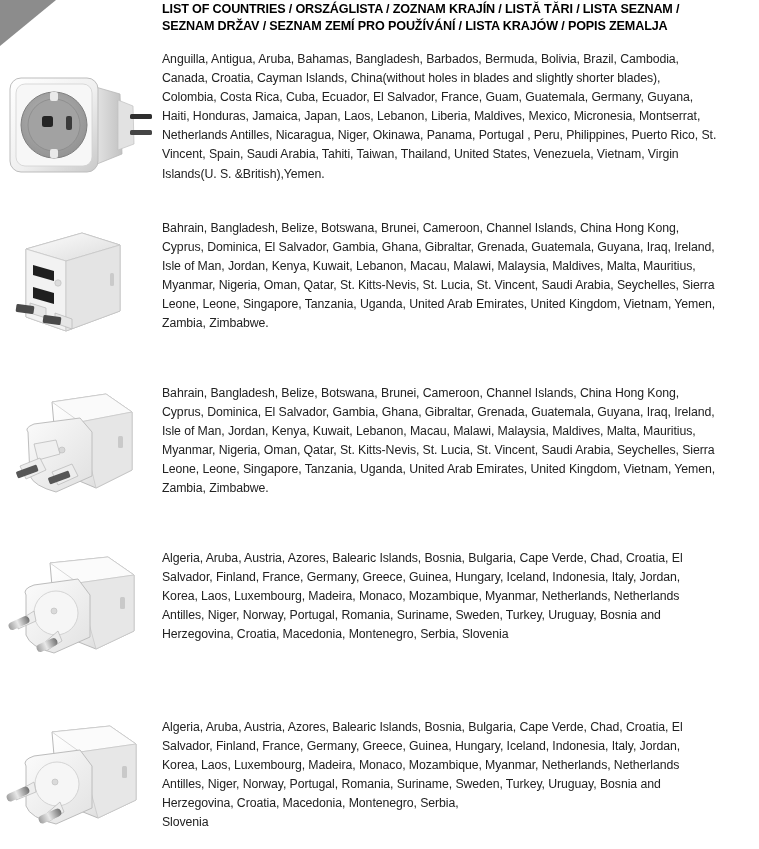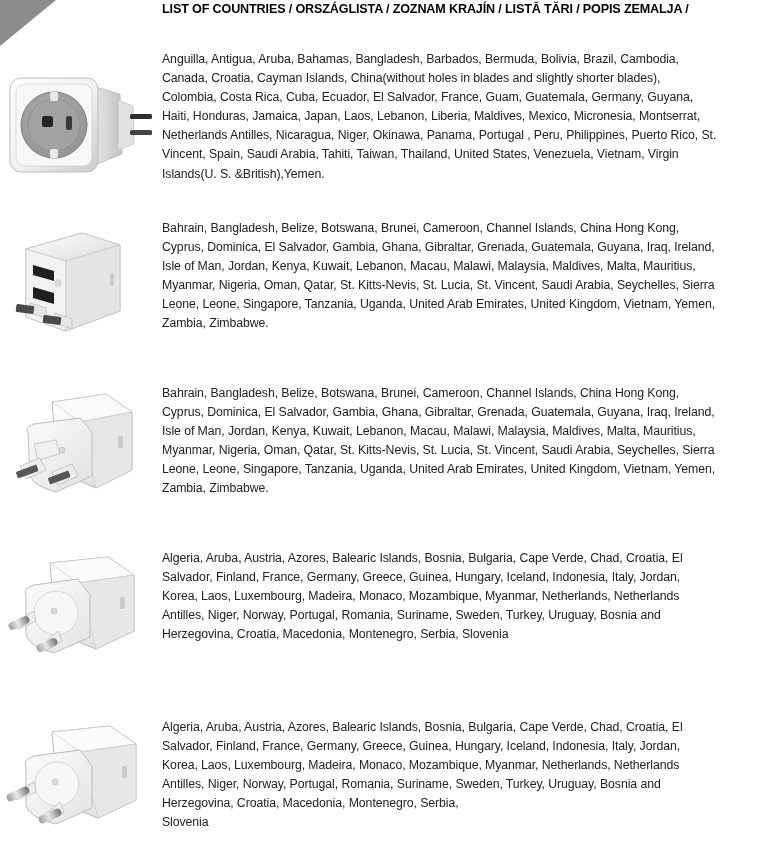--- a/index.html
+++ b/index.html
@@ -86,21 +86,22 @@
   
 </style>
 </head>
 <body>
 
 <div class="page">
 
   <div class="corner-wedge"></div>
 
   <div class="heading">
-    <span class="hl">LIST OF COUNTRIES / ORSZÁGLISTA / ZOZNAM KRAJÍN / LISTĂ TĂRI / POPIS ZEMALJA /</span>
+    <span class="hl">LIST OF COUNTRIES / ORSZÁGLISTA / ZOZNAM KRAJÍN / LISTĂ TĂRI / LISTA SEZNAM /</span>
+    <span class="hl">SEZNAM DRŽAV / SEZNAM ZEMÍ PRO POUŽÍVÁNÍ / LISTA KRAJÓW / POPIS ZEMALJA</span>
   </div>
 
   <div class="row" id="row-1">
     <div class="row-img">
       <svg class="plug-svg" width="155" height="140" viewBox="0 0 155 140">
         <defs>
           <linearGradient id="g1body" x1="0" y1="0" x2="1" y2="1">
             <stop offset="0%" stop-color="#ffffff"></stop>
             <stop offset="55%" stop-color="#efefef"></stop>
             <stop offset="100%" stop-color="#c9c9c9"></stop>

